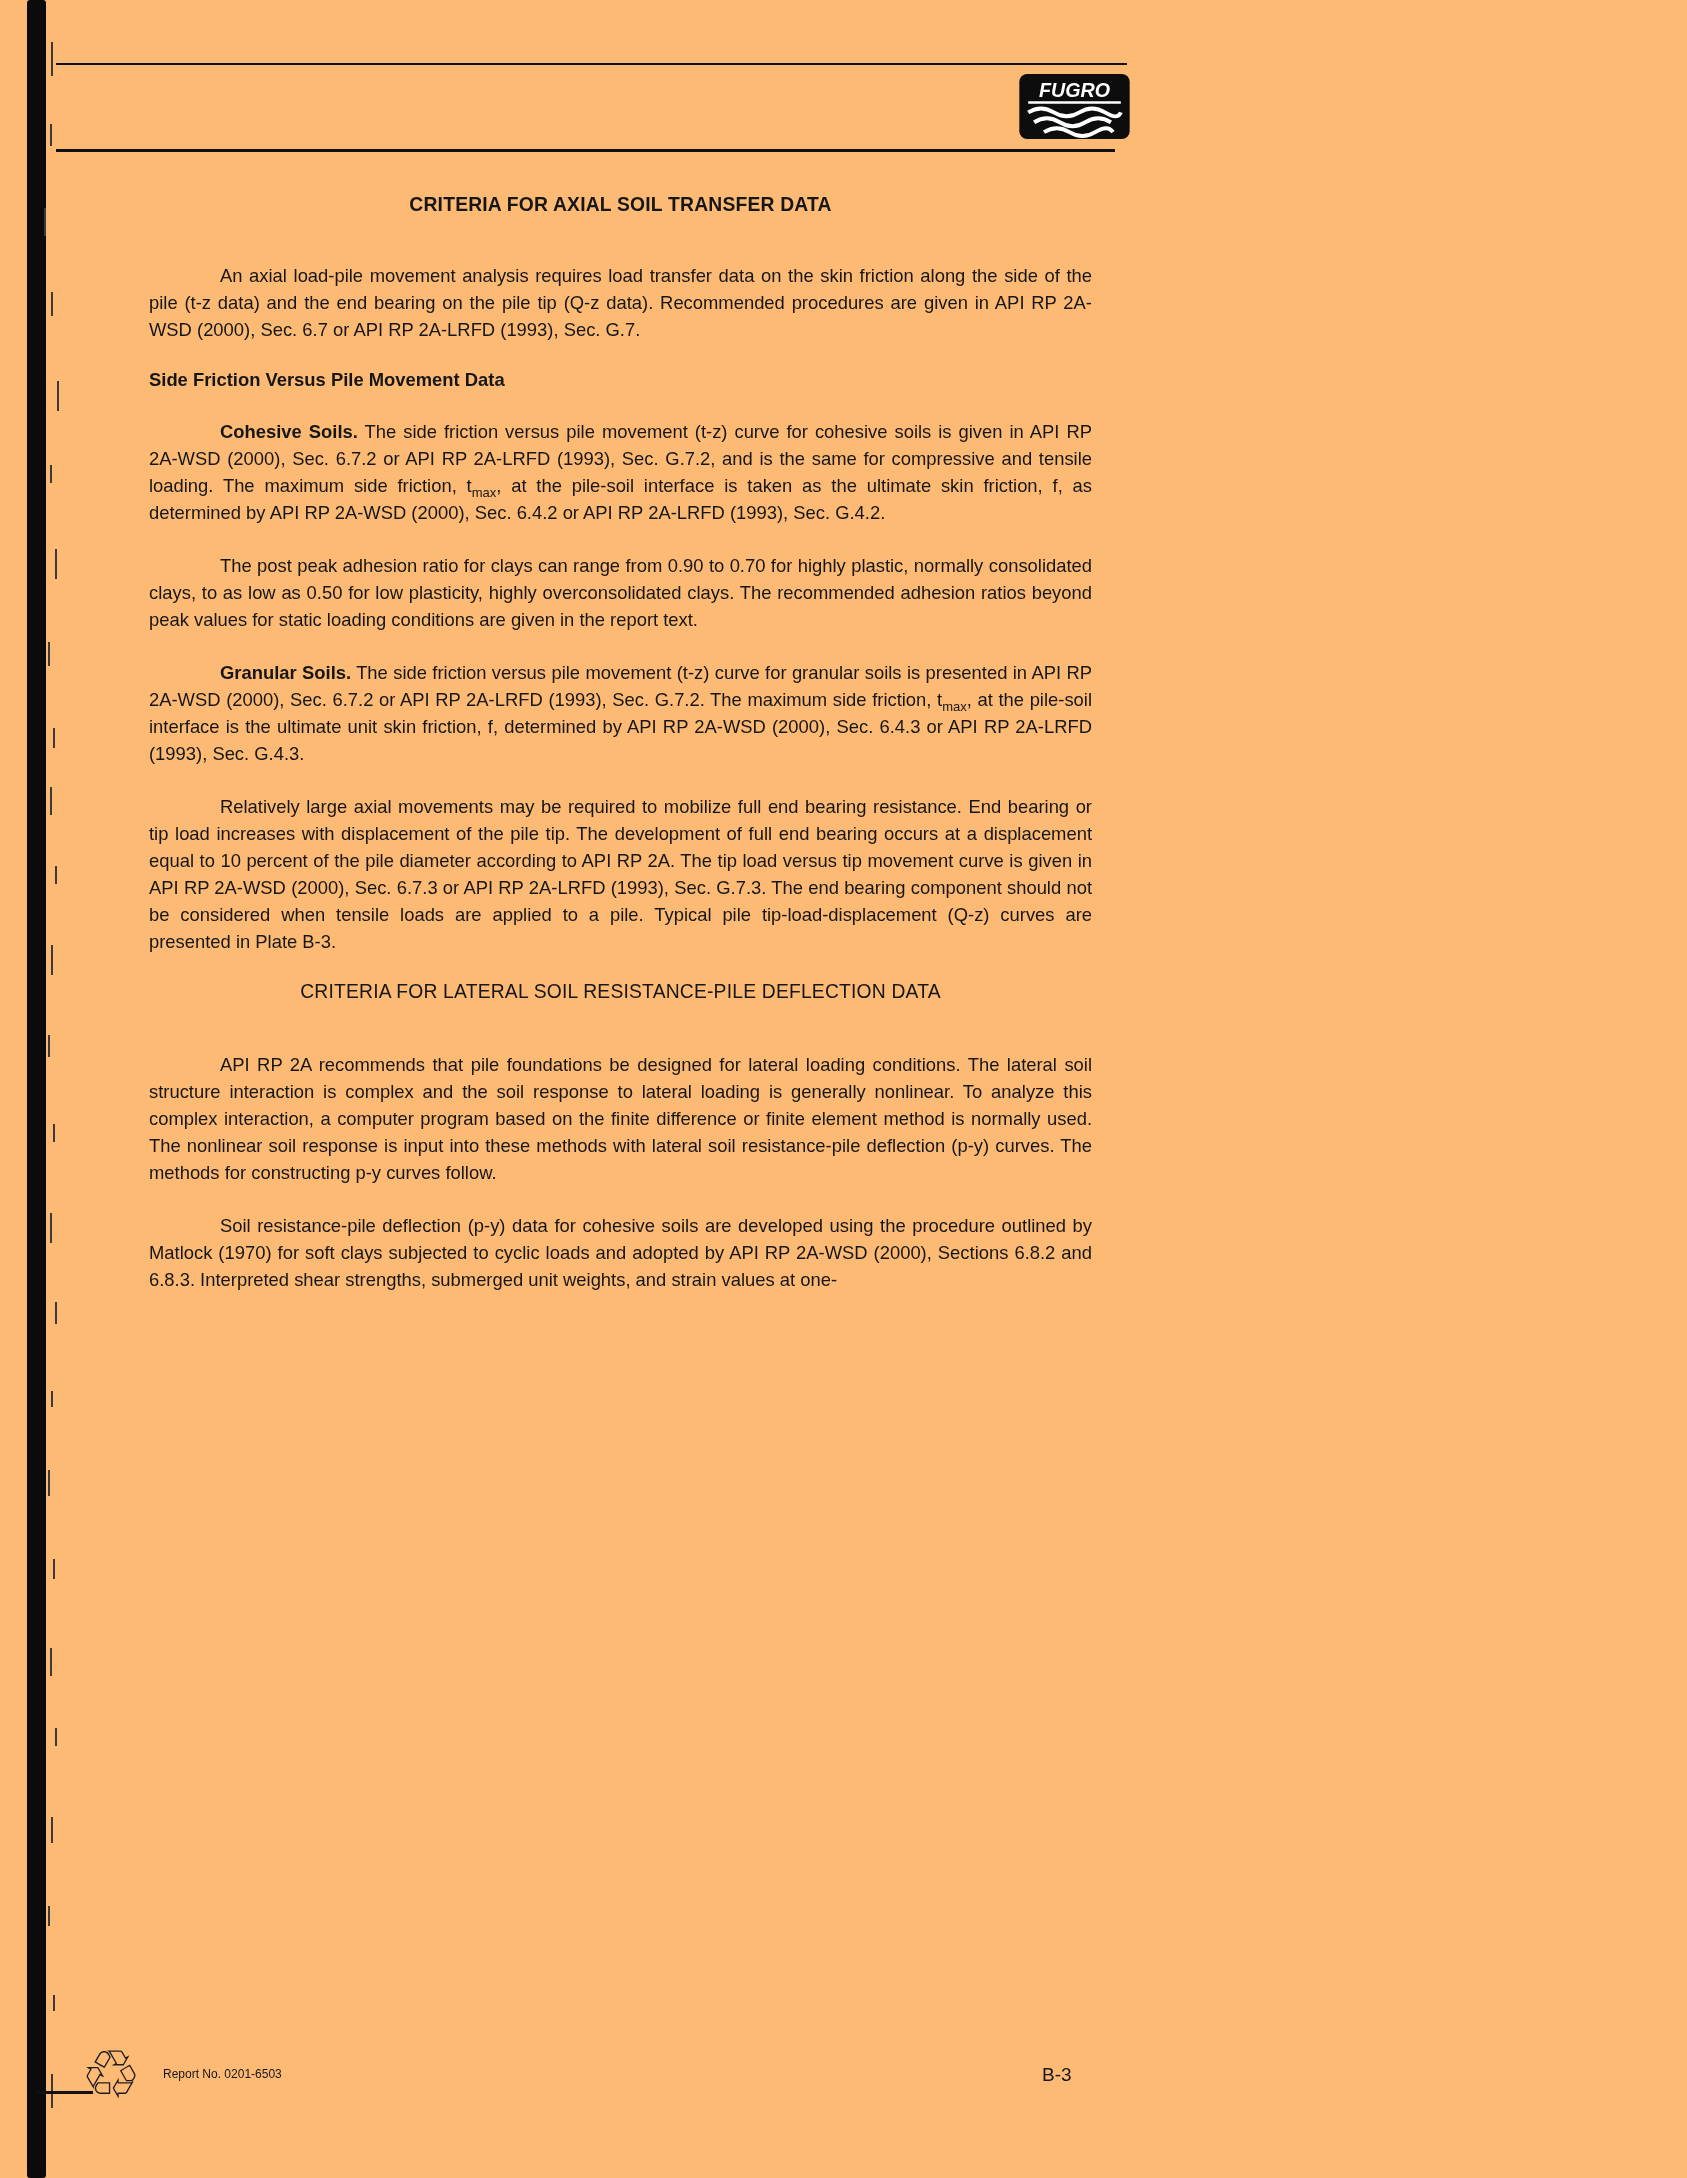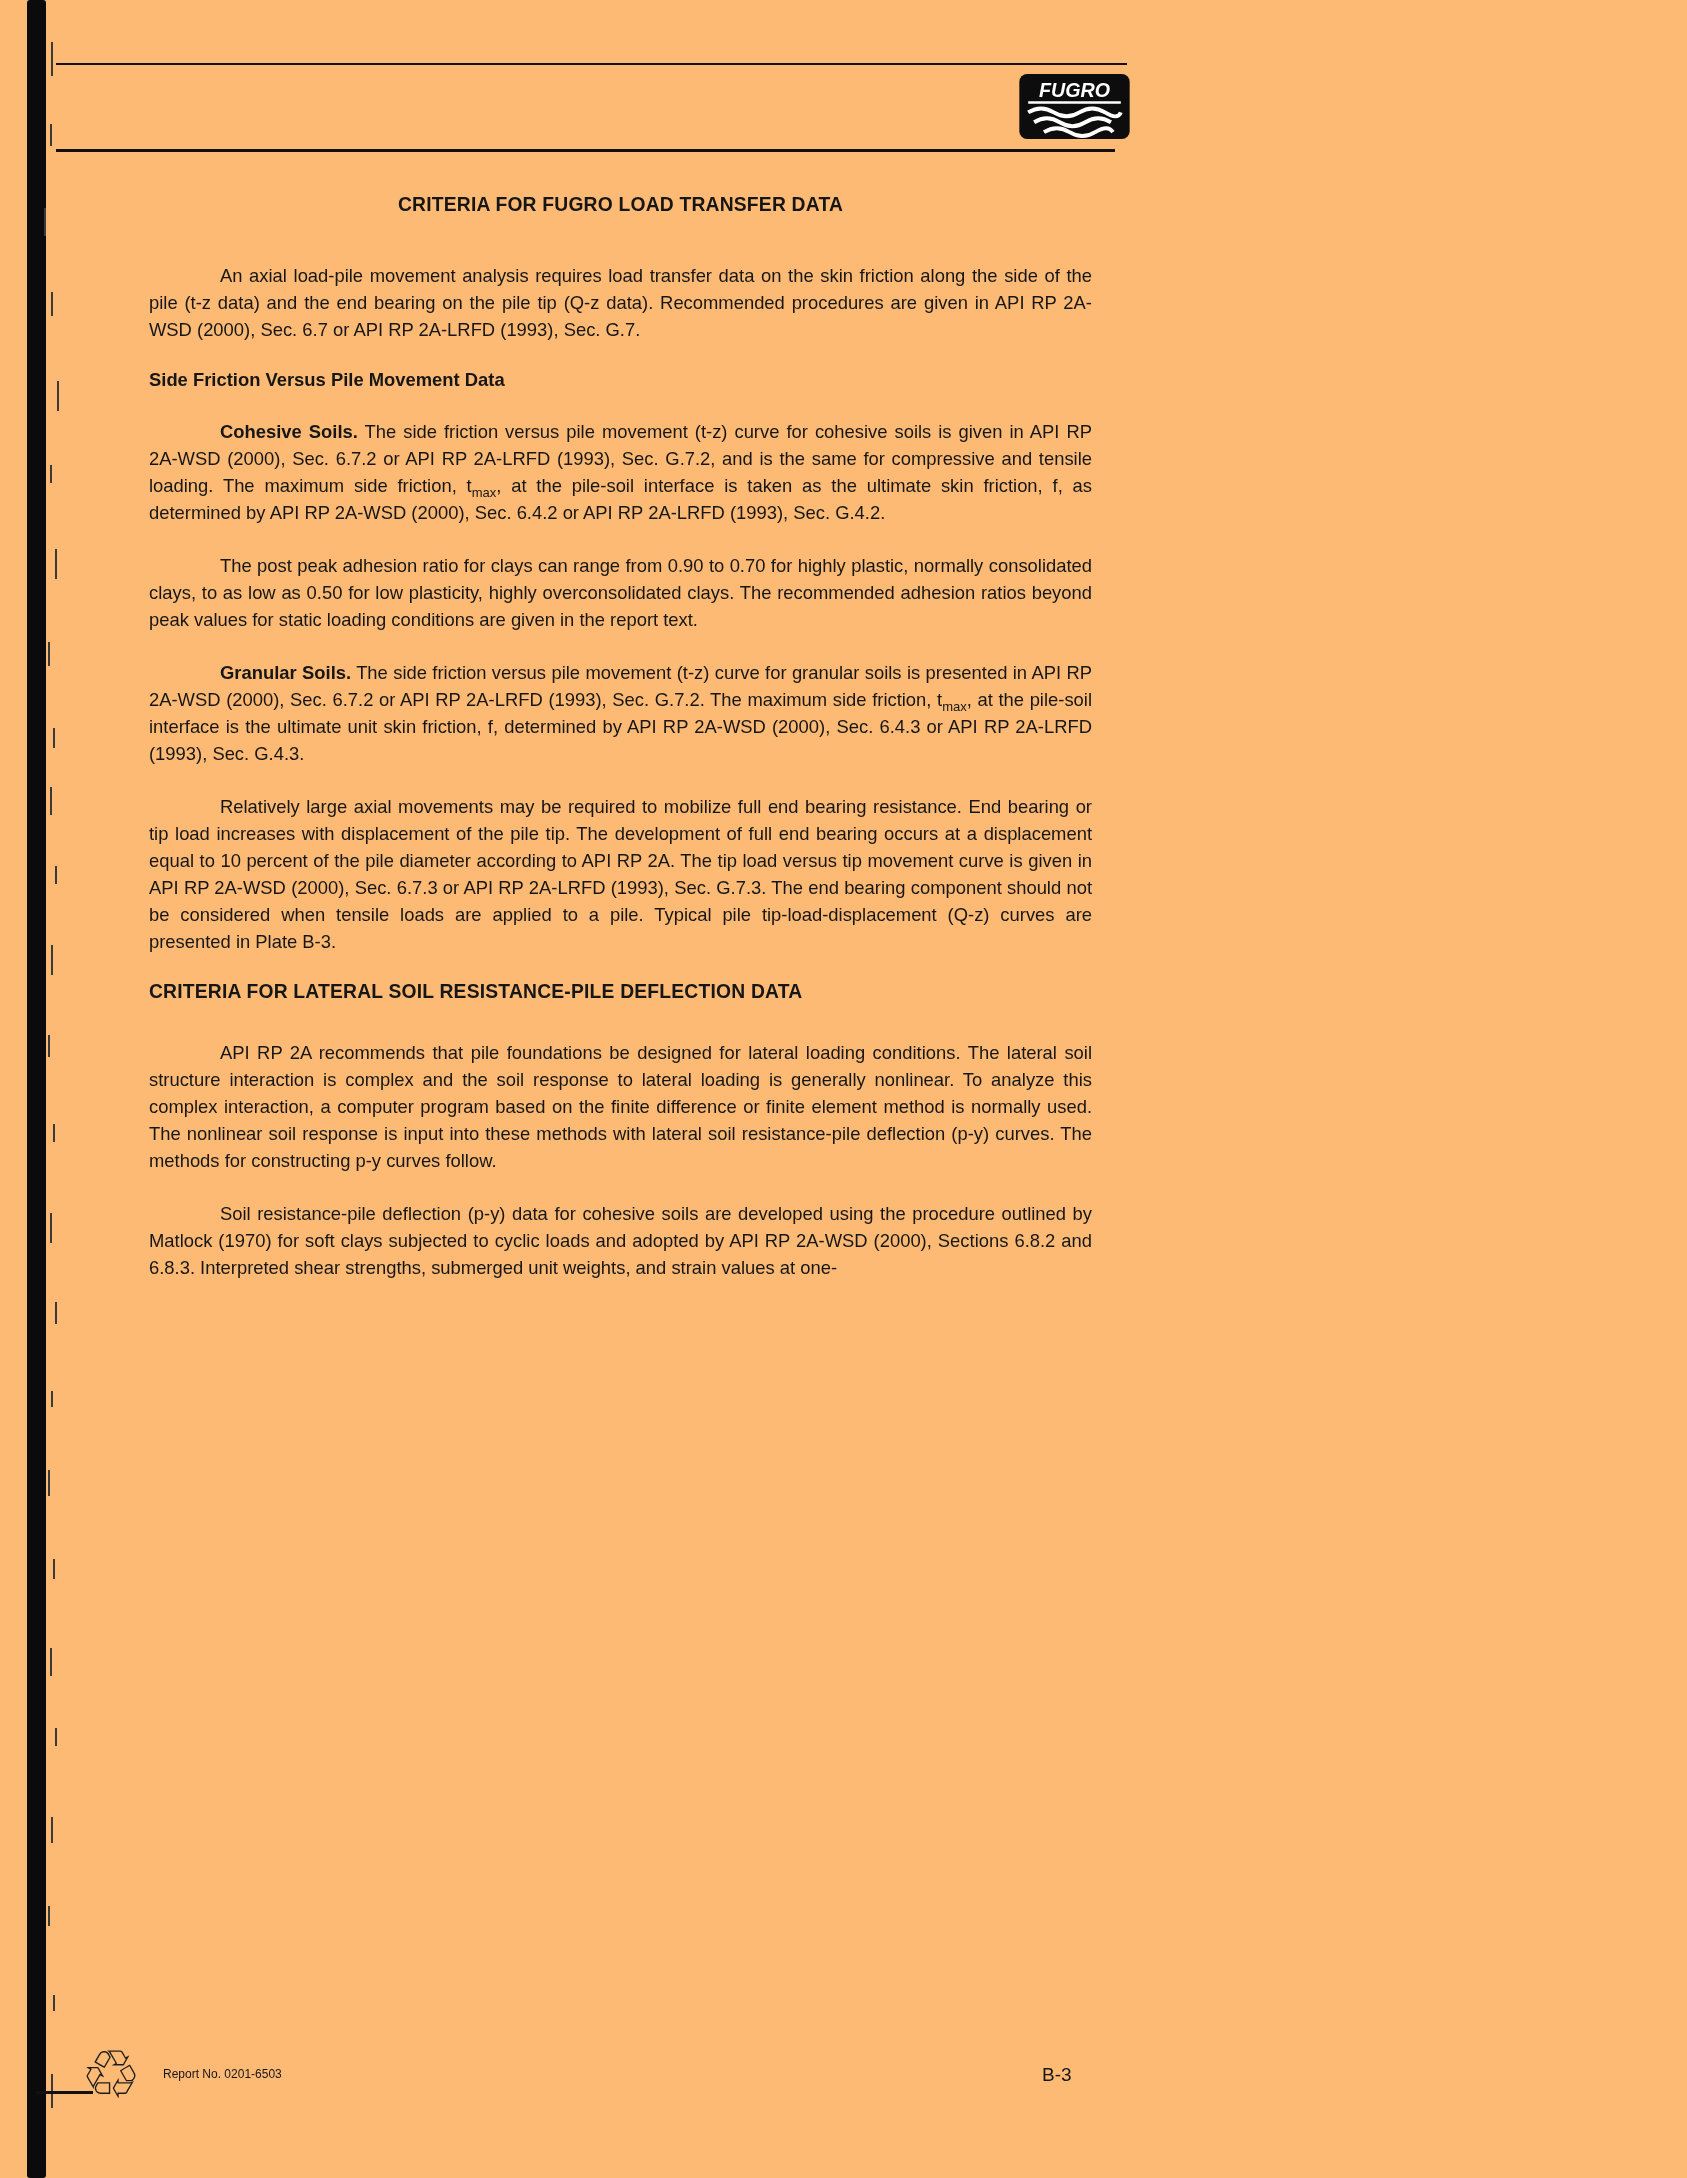--- a/index.html
+++ b/index.html
@@ -10,21 +10,21 @@
     font-family:"Liberation Sans", sans-serif; color:#161616;
   }
   .left-bar { position:absolute; left:27px; top:0; width:19px; height:2178px; background:#0b0b0b; border-radius:3px; }
   .mark { position:absolute; width:2px; background:#3a3a3a; }
   .rule { position:absolute; background:#101010; }
   .rule-top { left:56px; top:63px; width:1071px; height:2px; }
   .rule-bot { left:56px; top:149px; width:1059px; height:3px; }
   .logo { position:absolute; left:1018px; top:73px; }
   .content { position:absolute; left:149px; top:194px; width:943px; }
   .doc-title { text-align:center; font-weight:bold; font-size:19.3px; letter-spacing:0.2px; margin-bottom:46px; }
-  .doc-title2 { font-weight:bold; font-size:19.3px; letter-spacing:0.2px; margin:24px 0 36px; }
+  .doc-title2 { text-align:center; font-weight:normal; font-size:19.3px; letter-spacing:0.2px; margin:24px 0 48px; }
   .para { font-size:18.4px; line-height:27px; text-align:justify; text-indent:71px; margin-bottom:26px; }
   .para .lead { font-weight:bold; }
   sub { font-size:13px; line-height:0; }
   .subhead { font-size:18.4px; font-weight:bold; margin:12px 0 27px; }
   .footer-left { position:absolute; left:163px; top:2067px; font-size:12px; }
   .footer-right { position:absolute; left:1042px; top:2064px; font-size:19px; }
   .recycle { position:absolute; left:81px; top:2041px; font-size:67px; color:#1d1d1d; line-height:1; }
   .bottom-line { position:absolute; left:36px; top:2091px; width:57px; height:3px; background:#111; }
 </style>
 </head>
@@ -68,21 +68,21 @@
       <text x="57" y="24" fill="#ffffff" font-size="20" font-weight="bold" font-style="italic" text-anchor="middle" font-family="Liberation Sans, sans-serif">FUGRO</text>
       <line x1="10" y1="30" x2="104" y2="30" stroke="#ffffff" stroke-width="2.5"></line>
       <path d="M10 40 q13 -8 26 0 t26 0 t26 0 t16 0" stroke="#ffffff" stroke-width="4" fill="none"></path>
       <path d="M16 50 q13 -8 26 0 t26 0 t26 0" stroke="#ffffff" stroke-width="4" fill="none"></path>
       <path d="M26 60 q13 -8 26 0 t26 0 t18 0" stroke="#ffffff" stroke-width="4" fill="none"></path>
     </svg>
   </div>
 
   <div class="content">
 
-    <div class="doc-title">CRITERIA FOR FUGRO LOAD TRANSFER DATA</div>
+    <div class="doc-title">CRITERIA FOR AXIAL SOIL TRANSFER DATA</div>
 
     <p class="para">An axial load-pile movement analysis requires load transfer data on the skin friction along the side of the pile (t-z data) and the end bearing on the pile tip (Q-z data).  Recommended procedures are given in API RP 2A-WSD (2000), Sec. 6.7 or API RP 2A-LRFD (1993), Sec. G.7.</p>
 
     <div class="subhead">Side Friction Versus Pile Movement Data</div>
 
 
     <p class="para"><span class="lead">Cohesive Soils.</span><span>  The side friction versus pile movement (t-z) curve for cohesive soils is given in API RP 2A-WSD (2000), Sec. 6.7.2 or API RP 2A-LRFD (1993), Sec. G.7.2, and is the same for compressive and tensile loading.  The maximum side friction, t</span><sub>max</sub><span>, at the pile-soil interface is taken as the ultimate skin friction, f, as determined by API RP 2A-WSD (2000), Sec. 6.4.2 or API RP 2A-LRFD (1993), Sec. G.4.2.</span></p>
 
     <p class="para">The post peak adhesion ratio for clays can range from 0.90 to 0.70 for highly plastic, normally consolidated clays, to as low as 0.50 for low plasticity, highly overconsolidated clays. The recommended adhesion ratios beyond peak values for static loading conditions are given in the report text.</p>
 

